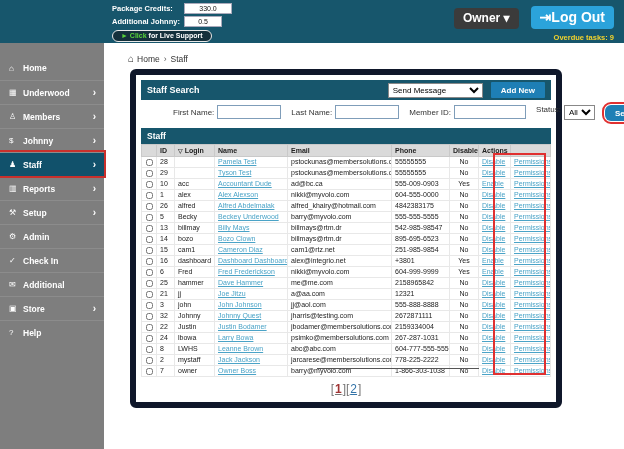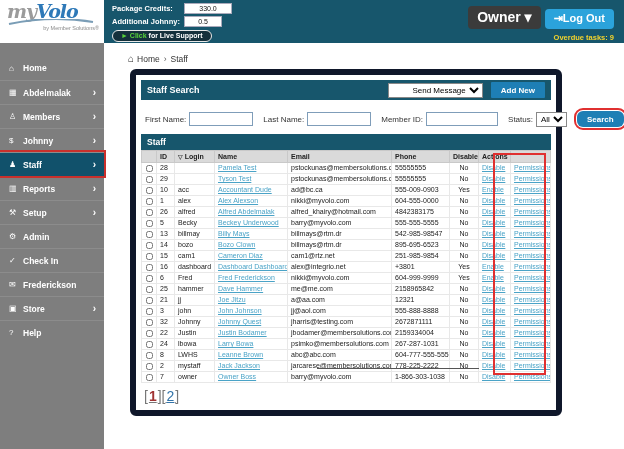--- a/index.html
+++ b/index.html
@@ -14,23 +14,23 @@
   .logo-tagline{font-size:5.5px;color:#8A8A8A;text-align:right;margin-top:0px;}
   .credits{position:absolute;left:112px;top:3px;color:#fff;font-size:7.5px;font-weight:bold;}
   .credit-row{display:flex;align-items:center;margin-bottom:2px;}
   .credit-row .clabel{width:72px;}
   .credit-input{background:#fff;border:1px solid #AAB;height:9px;font-size:7px;text-align:center;color:#111;padding:0;}
   .cw{width:46px;} .cn{width:36px;}
   .support-pill{display:inline-block;margin-top:1px;background:#14303C;border:1px solid #E8E8E8;border-radius:8px;
     padding:1px 8px 2px;font-size:7px;font-weight:bold;color:#fff;cursor:pointer;}
   .support-click{color:#57D13B;}
   .top-right{position:absolute;right:10px;top:6px;text-align:right;}
-  .btn-owner{display:inline-block;background:#3B3B3B;color:#fff;font-size:14px;font-weight:bold;
-    padding:3px 9px 4px;border-radius:4px;margin-right:4px;cursor:pointer;}
-  .btn-logout{display:inline-block;background:#2BA3DB;color:#fff;font-size:11px;font-weight:bold;
+  .btn-owner{display:inline-block;background:#3B3B3B;color:#fff;font-size:12px;font-weight:bold;
+    padding:3px 9px 4px;border-radius:4px;margin-right:12px;cursor:pointer;}
+  .btn-logout{display:inline-block;background:#2BA3DB;color:#fff;font-size:14px;font-weight:bold;
     padding:3px 9px 4px;border-radius:4px;cursor:pointer;}
   .overdue{margin-top:4px;color:#F2D32C;font-size:7.5px;font-weight:bold;}
   
   .sidebar{position:absolute;left:0;top:43px;width:104px;height:406px;background:#7E7E7E;box-sizing:border-box;padding-top:13px;}
   .side-item{position:relative;height:24px;display:flex;align-items:center;box-sizing:border-box;
     padding:0 8px 0 9px;color:#fff;font-size:8.5px;font-weight:bold;cursor:pointer;border-top:1px solid #8C8C8C;}
   .side-item:first-child{border-top:none;}
   .side-item .icon{width:14px;font-size:8px;font-weight:normal;}
   .side-item .chev{margin-left:auto;font-size:10px;line-height:10px;}
   .side-item.active{background:#11516B;outline:2px solid #C9302C;z-index:3;}
@@ -38,60 +38,53 @@
   .main{position:absolute;left:116px;top:43px;width:520px;height:406px;background:#fff;}
   .breadcrumb{position:absolute;left:12px;top:10px;font-size:8.5px;color:#333;}
   .breadcrumb .home-icon{font-size:10px;margin-right:3px;color:#222;}
   .breadcrumb .sep{margin:0 4px;color:#555;}
   .panel{position:absolute;left:14px;top:26px;width:432px;border:6px solid #0f172a;border-radius:6px;
     background:#fff;box-sizing:border-box;padding:5px;}
   .panel-header{background:#17566C;height:20px;display:flex;align-items:center;padding:0 6px;box-sizing:border-box;}
   .panel-title{color:#fff;font-size:9px;font-weight:bold;}
   .spacer{flex:1;}
   select.small{font-size:8px;height:15px;border:1px solid #888;background:#fff;padding:0;}
-  .sel-msg{width:95px;margin-right:8px;text-align:right;}
+  .sel-msg{width:95px;margin-right:8px;}
   .btn-primary{background:#1E7FB5;color:#fff;font-size:8px;font-weight:bold;border:none;height:16px;
     padding:0 10px;cursor:pointer;border-radius:1px;}
-  .filter-row{display:flex;align-items:center;padding:11px 2px 6px 4px;font-size:8px;color:#333;}
+  .filter-row{display:flex;align-items:flex-start;padding:5px 2px 6px 4px;font-size:8px;color:#333;margin-left:28px;}
   .contents{display:contents;}
   .flabel{margin-right:3px;white-space:nowrap;}
   .fgroup{display:flex;align-items:center;margin-right:10px;}
   .filter-input{border:1px solid #7F9DB9;height:12px;width:58px;font-size:8px;padding:0 2px;}
   .fi-member{width:66px;}
   .status-select{width:44px;margin-right:10px;}
   .btn-search{outline:2px solid #E03030;outline-offset:1px;width:56px;border-radius:6px;}
   .table-bar{background:#17566C;height:16px;line-height:16px;color:#fff;font-weight:bold;font-size:8.5px;padding:0 6px;margin-top:1px;}
   table.staff{width:100%;border-collapse:collapse;table-layout:fixed;font-size:7px;color:#222;}
   table.staff th{background:#DADADA;font-size:7px;text-align:left;padding:2px 3px;border:1px solid #C9C9C9;
     font-weight:bold;white-space:nowrap;overflow:hidden;}
   table.staff td{padding:1px 3px;border-right:1px solid #E8E8E8;border-bottom:1px solid #E8E8E8;border-left:1px solid #E8E8E8;
     white-space:nowrap;overflow:hidden;height:8px;line-height:8px;}
   table.staff{border:1px solid #C9C9C9;}
   a.tbl-link{color:#4AA3C7;text-decoration:underline;cursor:pointer;}
   td.center{text-align:center;}
   .sort-icon{color:#444;margin-right:2px;font-size:6px;}
   input.row-cb{width:7px;height:7px;margin:0;vertical-align:middle;}
-  .pagination{text-align:left;font-size:14px;padding:5px 3px 1px;color:#777;text-decoration:underline;}
+  .pagination{text-align:center;font-size:12px;padding:5px 3px 1px;color:#777;text-decoration:underline;}
   .pg-cur{color:#A03333;font-weight:bold;margin:0 1px;}
   .pg-link{color:#3273A8;text-decoration:underline;cursor:pointer;margin:0 1px;}
   
   .annotation{position:absolute;border:2px solid #E03030;box-sizing:border-box;pointer-events:none;z-index:5;}
   .artifact-line{position:absolute;height:1px;background:#555;pointer-events:none;z-index:4;}
 </style>
 </head>
 <body>
 
 <div class="topbar">
-  <div class="logo-box">
-    <div class="logo-line"><span class="logo-my">my</span><span class="logo-volo">Volo</span></div>
-    <svg width="88" height="6" viewBox="0 0 88 6" style="display:block;margin-top:-3px;">
-        <path d="M2,5 Q44,-4 86,3" stroke="#7A9DB6" stroke-width="2" fill="none"></path>
-      </svg>
-    <div class="logo-tagline">by Member Solutions®</div>
-  </div>
   <div class="credits">
     <div class="credit-row">
       <span class="clabel">Package Credits:</span>
       <input class="credit-input cw" value="330.0" style="">
     </div>
     <div class="credit-row">
       <span class="clabel">Additional Johnny:</span>
       <input class="credit-input cn" value="0.5" style="">
     </div>
     <span class="support-pill"><span class="support-click">► Click</span> <span>for Live Support</span></span>
@@ -104,21 +97,21 @@
   </div>
 </div>
 
 <div class="sidebar">
     <div class="side-item">
       <span class="icon">⌂</span>
       <span>Home</span>
     </div>
     <div class="side-item">
       <span class="icon">▦</span>
-      <span>Abdelmalak</span>
+      <span>Underwood</span>
       <span class="chev">›</span>
     </div>
     <div class="side-item">
       <span class="icon">♙</span>
       <span>Members</span>
       <span class="chev">›</span>
     </div>
     <div class="side-item">
       <span class="icon">$</span>
       <span>Johnny</span>
@@ -142,21 +135,21 @@
     <div class="side-item">
       <span class="icon">⚙</span>
       <span>Admin</span>
     </div>
     <div class="side-item">
       <span class="icon">✓</span>
       <span>Check In</span>
     </div>
     <div class="side-item">
       <span class="icon">✉</span>
-      <span>Frederickson</span>
+      <span>Additional</span>
     </div>
     <div class="side-item">
       <span class="icon">▣</span>
       <span>Store</span>
       <span class="chev">›</span>
     </div>
     <div class="side-item">
       <span class="icon">?</span>
       <span>Help</span>
     </div>

